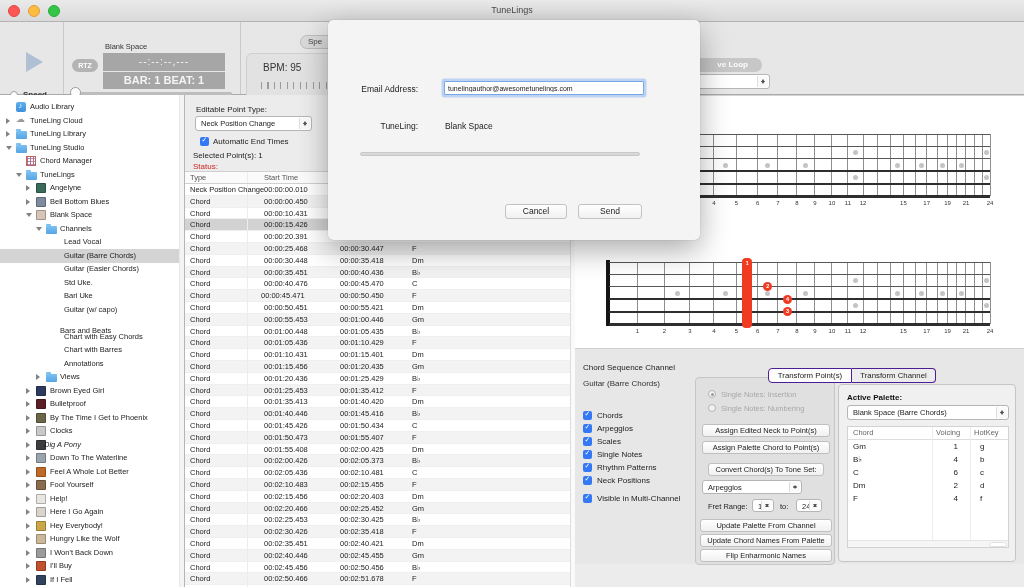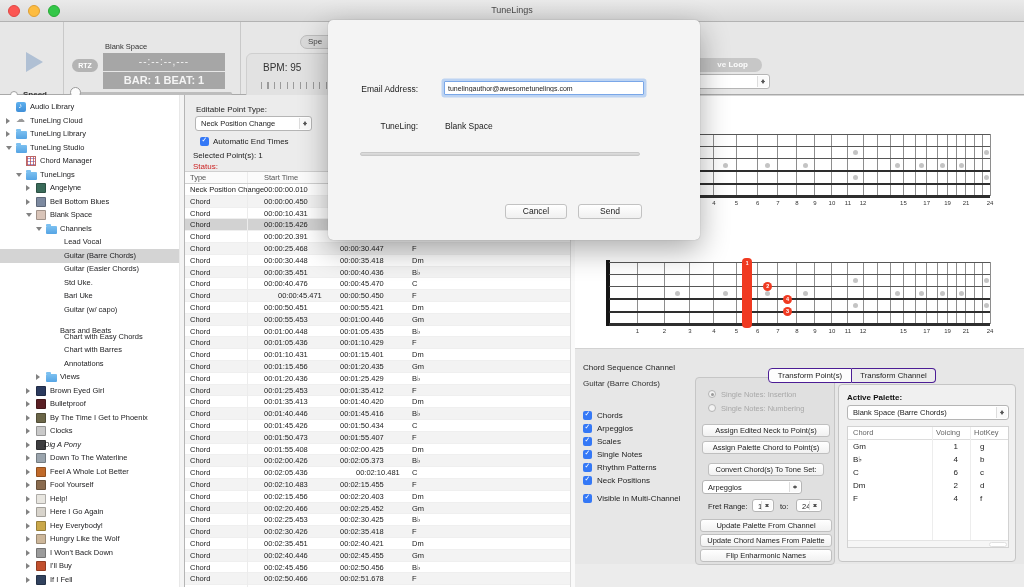--- a/index.html
+++ b/index.html
@@ -387,21 +387,21 @@
           <div class="tcell" style="left: 227px;">B♭</div>
         </div>
         <div class="trow" style="top: 94.4px;">
           <div class="tcell" style="left: 5px;">Chord</div>
           <div class="tcell" style="left: 79px;">00:00:40.476</div>
           <div class="tcell" style="left: 155px;">00:00:45.470</div>
           <div class="tcell" style="left: 227px;">C</div>
         </div>
         <div class="trow alt" style="top: 106.2px;">
           <div class="tcell" style="left: 5px;">Chord</div>
-          <div class="tcell" style="left: 93px;">00:00:45.471</div>
+          <div class="tcell" style="left: 76px;">00:00:45.471</div>
           <div class="tcell" style="left: 155px;">00:00:50.450</div>
           <div class="tcell" style="left: 227px;">F</div>
         </div>
         <div class="trow" style="top: 118px;">
           <div class="tcell" style="left: 5px;">Chord</div>
           <div class="tcell" style="left: 79px;">00:00:50.451</div>
           <div class="tcell" style="left: 155px;">00:00:55.421</div>
           <div class="tcell" style="left: 227px;">Dm</div>
         </div>
         <div class="trow alt" style="top: 129.8px;">
@@ -478,21 +478,21 @@
         </div>
         <div class="trow alt" style="top: 271.4px;">
           <div class="tcell" style="left: 5px;">Chord</div>
           <div class="tcell" style="left: 79px;">00:02:00.426</div>
           <div class="tcell" style="left: 155px;">00:02:05.373</div>
           <div class="tcell" style="left: 227px;">B♭</div>
         </div>
         <div class="trow" style="top: 283.2px;">
           <div class="tcell" style="left: 5px;">Chord</div>
           <div class="tcell" style="left: 79px;">00:02:05.436</div>
-          <div class="tcell" style="left: 171px; text-align: center;">00:02:10.481</div>
+          <div class="tcell" style="left: 155px; text-align: center;">00:02:10.481</div>
           <div class="tcell" style="left: 227px;">C</div>
         </div>
         <div class="trow alt" style="top: 295px;">
           <div class="tcell" style="left: 5px;">Chord</div>
           <div class="tcell" style="left: 79px;">00:02:10.483</div>
           <div class="tcell" style="left: 155px;">00:02:15.455</div>
           <div class="tcell" style="left: 227px;">F</div>
         </div>
         <div class="trow" style="top: 306.8px;">
           <div class="tcell" style="left: 5px;">Chord</div>

